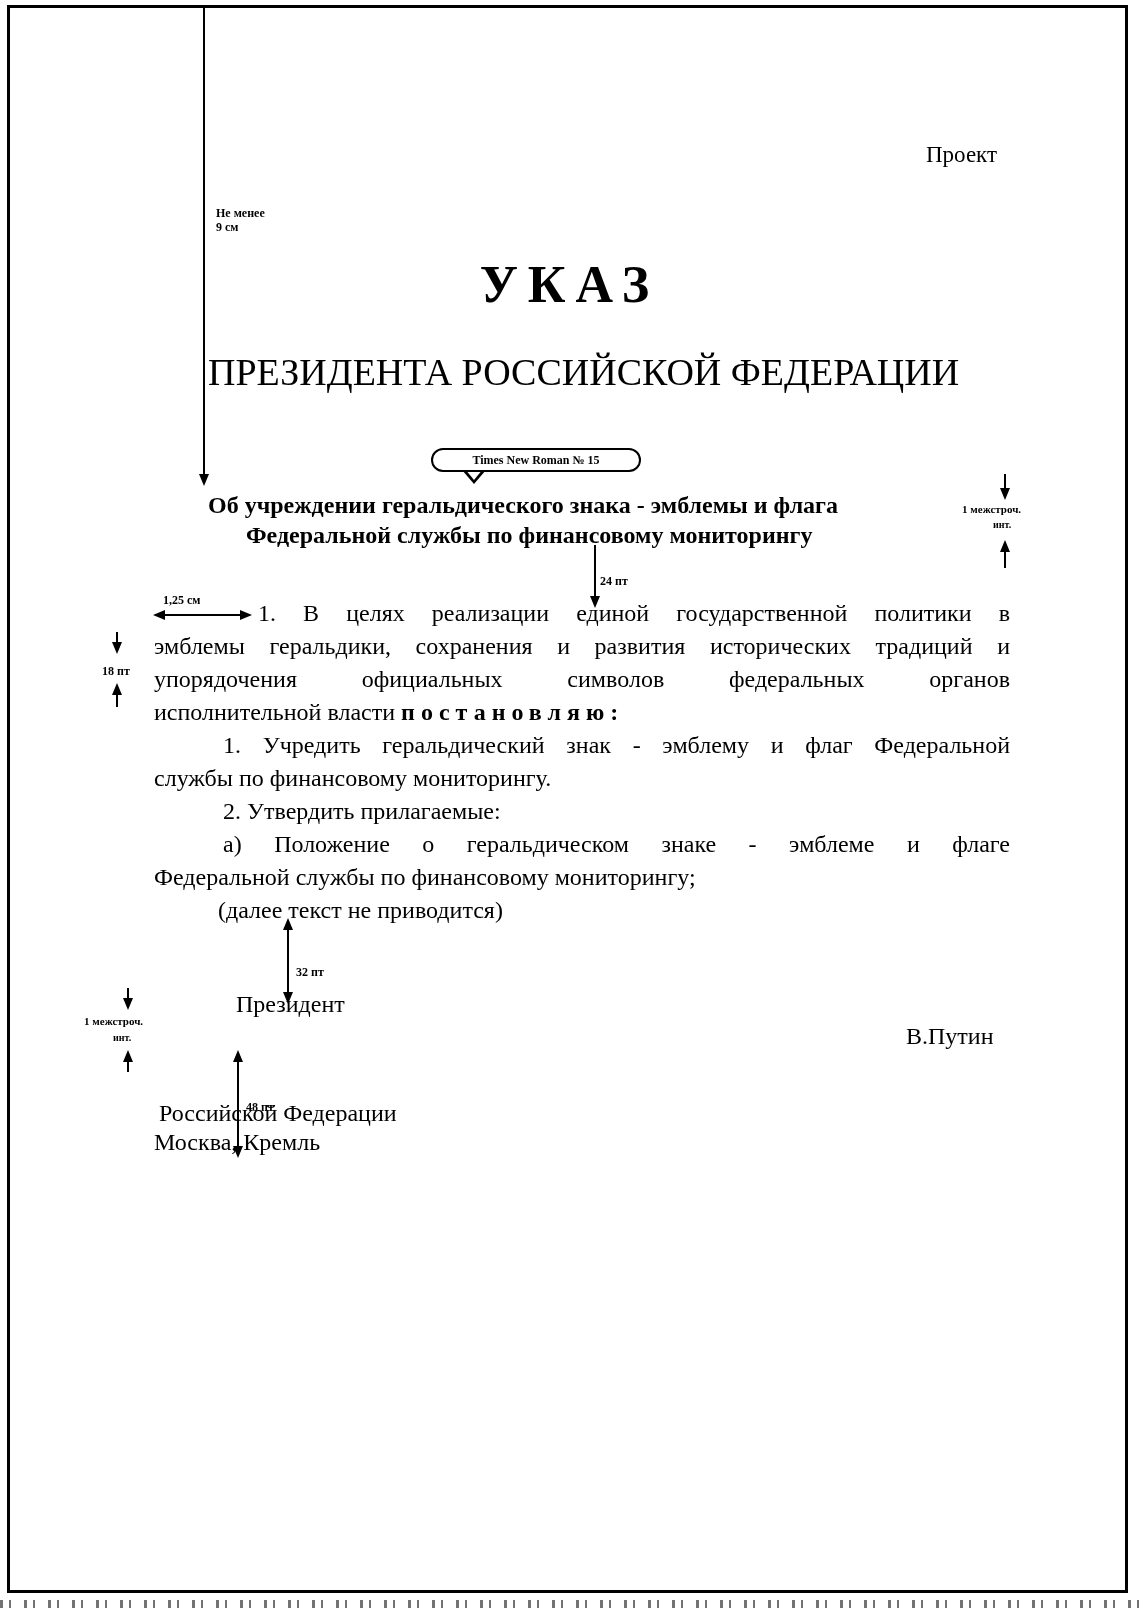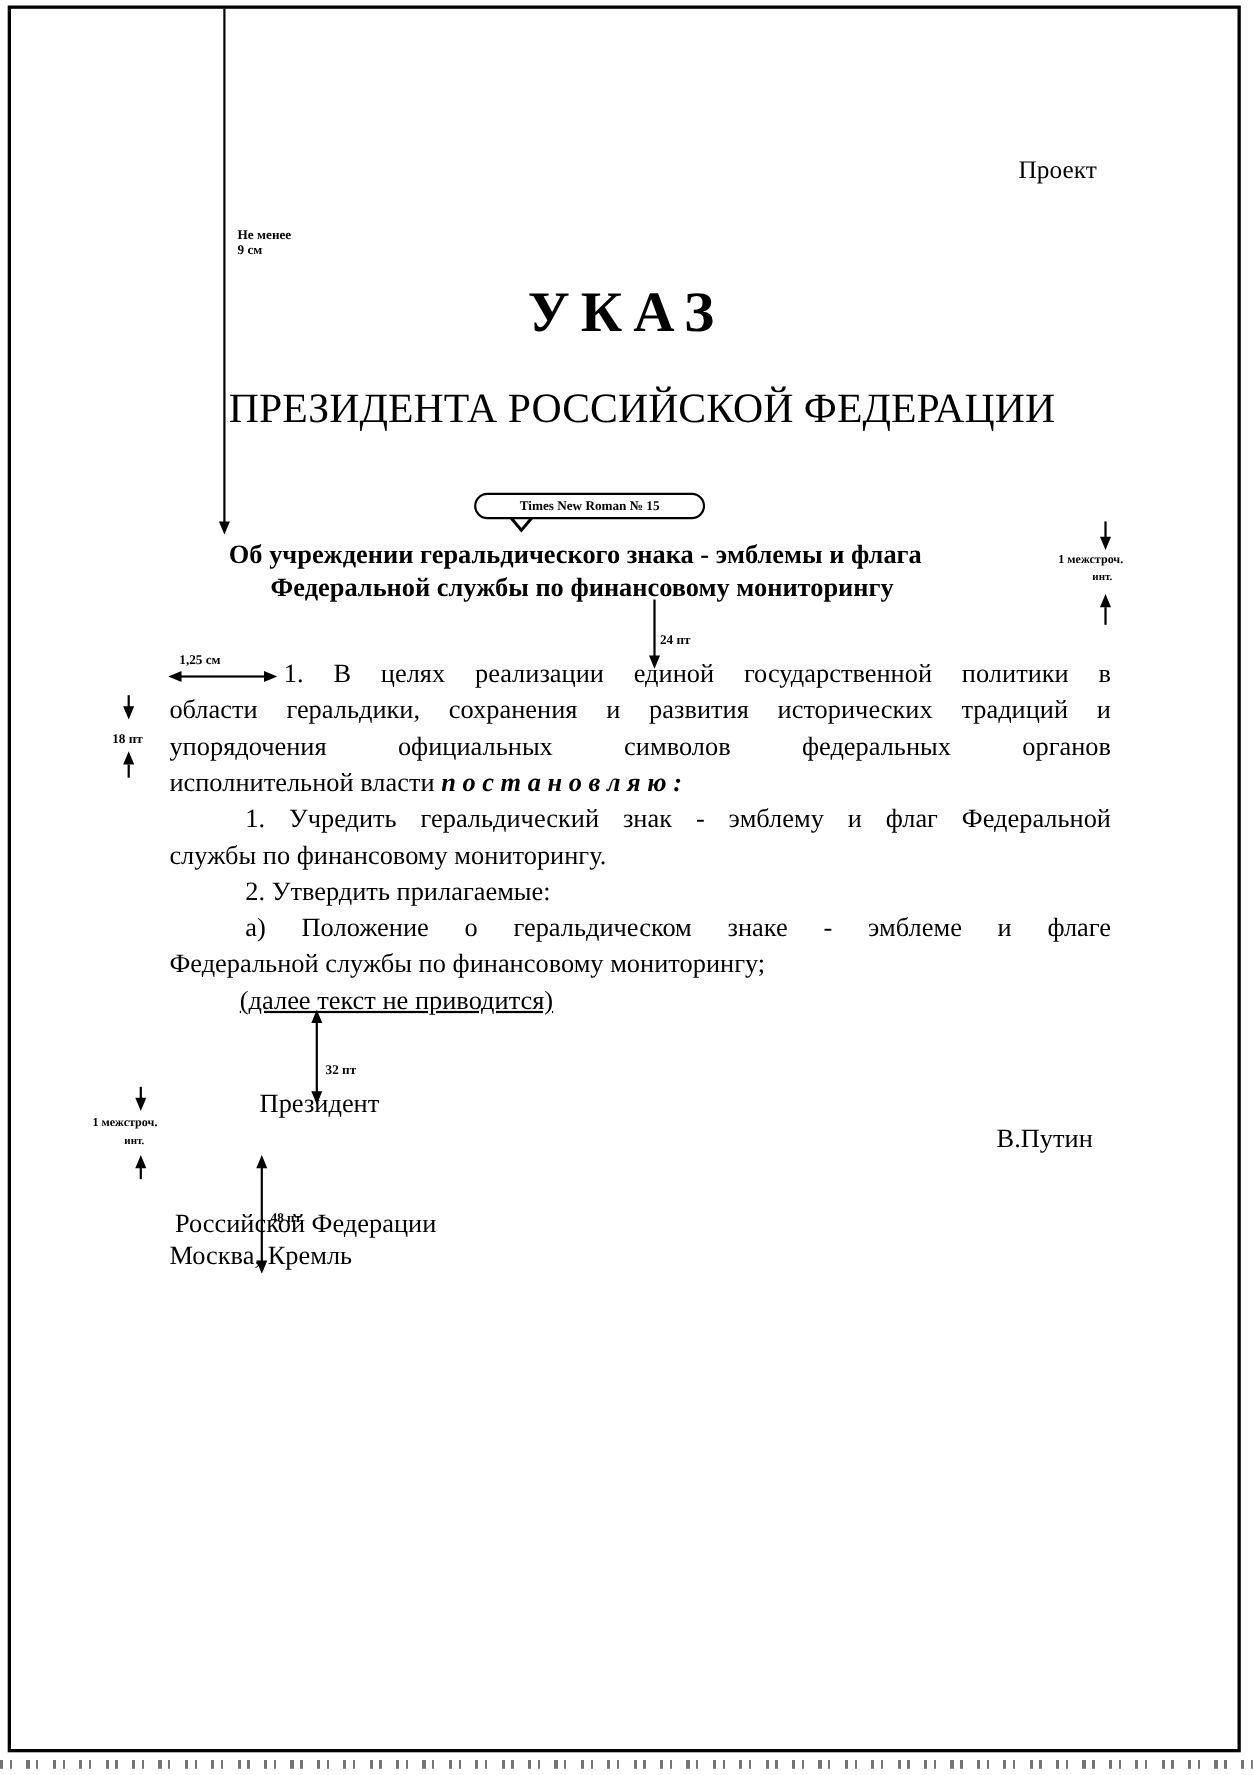--- a/index.html
+++ b/index.html
@@ -19,21 +19,21 @@
     .president-of { left: 208px; top: 350px; font-size: 38px; letter-spacing: 0px; }
 
     .title-line { font-size: 24px; font-weight: bold; }
     .title1 { left: 208px; top: 492px; }
     .title2 { left: 246px; top: 522px; text-align: center; }
 
     .body { font-size: 24px; line-height: 33px; }
     .justify-line { position: absolute; left: 154px; width: 856px; text-align: justify; text-align-last: justify; white-space: nowrap; }
     .plain-line { position: absolute; white-space: nowrap; }
 
-    .spaced { letter-spacing: 6px; font-weight: bold; font-style: italic; }
+    .spaced { letter-spacing: 6px; font-weight: bold; }
 
     .note { font-family: "Liberation Serif", serif; font-weight: bold; font-size: 12px; line-height: 14px; }
 
     .vline { position: absolute; width: 2px; background: #000; }
     .hline { position: absolute; height: 2px; background: #000; }
     .arrow-down { position: absolute; width: 0; height: 0; border-left: 5px solid transparent; border-right: 5px solid transparent; border-top: 12px solid #000; }
     .arrow-up { position: absolute; width: 0; height: 0; border-left: 5px solid transparent; border-right: 5px solid transparent; border-bottom: 12px solid #000; }
     .arrow-left { position: absolute; width: 0; height: 0; border-top: 5px solid transparent; border-bottom: 5px solid transparent; border-right: 12px solid #000; }
     .arrow-right { position: absolute; width: 0; height: 0; border-top: 5px solid transparent; border-bottom: 5px solid transparent; border-left: 12px solid #000; }
 
@@ -52,36 +52,36 @@
 
 <div class="abs project">Проект</div>
 <div class="abs ukaz">УКАЗ</div>
 <div class="abs president-of">ПРЕЗИДЕНТА РОССИЙСКОЙ ФЕДЕРАЦИИ</div>
 
 <div class="abs title-line title1">Об учреждении геральдического знака - эмблемы и флага</div>
 <div class="abs title-line title2">Федеральной службы по финансовому мониторингу</div>
 
 <div class="body">
   <div class="justify-line" style="top:597px; left:258px; width:752px;">1. В целях реализации единой государственной политики в</div>
-  <div class="justify-line" style="top:630px;">области геральдики, сохранения и развития исторических традиций и</div>
+  <div class="justify-line" style="top:630px;">эмблемы геральдики, сохранения и развития исторических традиций и</div>
   <div class="justify-line" style="top:663px;">упорядочения официальных символов федеральных органов</div>
   <div class="plain-line" style="top:696px; left:154px;">
     <span>исполнительной власти</span>
     <span class="spaced">постановляю:</span>
   </div>
 
   <div class="justify-line" style="top:729px; left:223px; width:787px;">1. Учредить геральдический знак - эмблему и флаг Федеральной</div>
   <div class="plain-line" style="top:762px; left:154px;">службы по финансовому мониторингу.</div>
 
   <div class="plain-line" style="top:795px; left:223px;">2. Утвердить прилагаемые:</div>
 
   <div class="justify-line" style="top:828px; left:223px; width:787px;">а) Положение о геральдическом знаке - эмблеме и флаге</div>
   <div class="plain-line" style="top:861px; left:154px;">Федеральной службы по финансовому мониторингу;</div>
 
-  <div class="plain-line" style="top:894px; left:218px;text-decoration:underline;">(далее текст не приводится)</div>
+  <div class="plain-line" style="top:894px; left:218px;">(далее текст не приводится)</div>
 
   <div class="plain-line" style="top:988px; left:236px;">Президент</div>
   <div class="plain-line" style="top:1064px; left:159px;margin-top:33px;">Российской Федерации</div>
   <div class="plain-line" style="top:1020px; left:906px;">В.Путин</div>
 
   <div class="plain-line" style="top:1126px; left:154px;">Москва, Кремль</div>
 </div>
 
 <div class="vline" style="left:203px; top:8px; height:470px;"></div>
 <div class="arrow-down" style="left:199px; top:474px;"></div>

